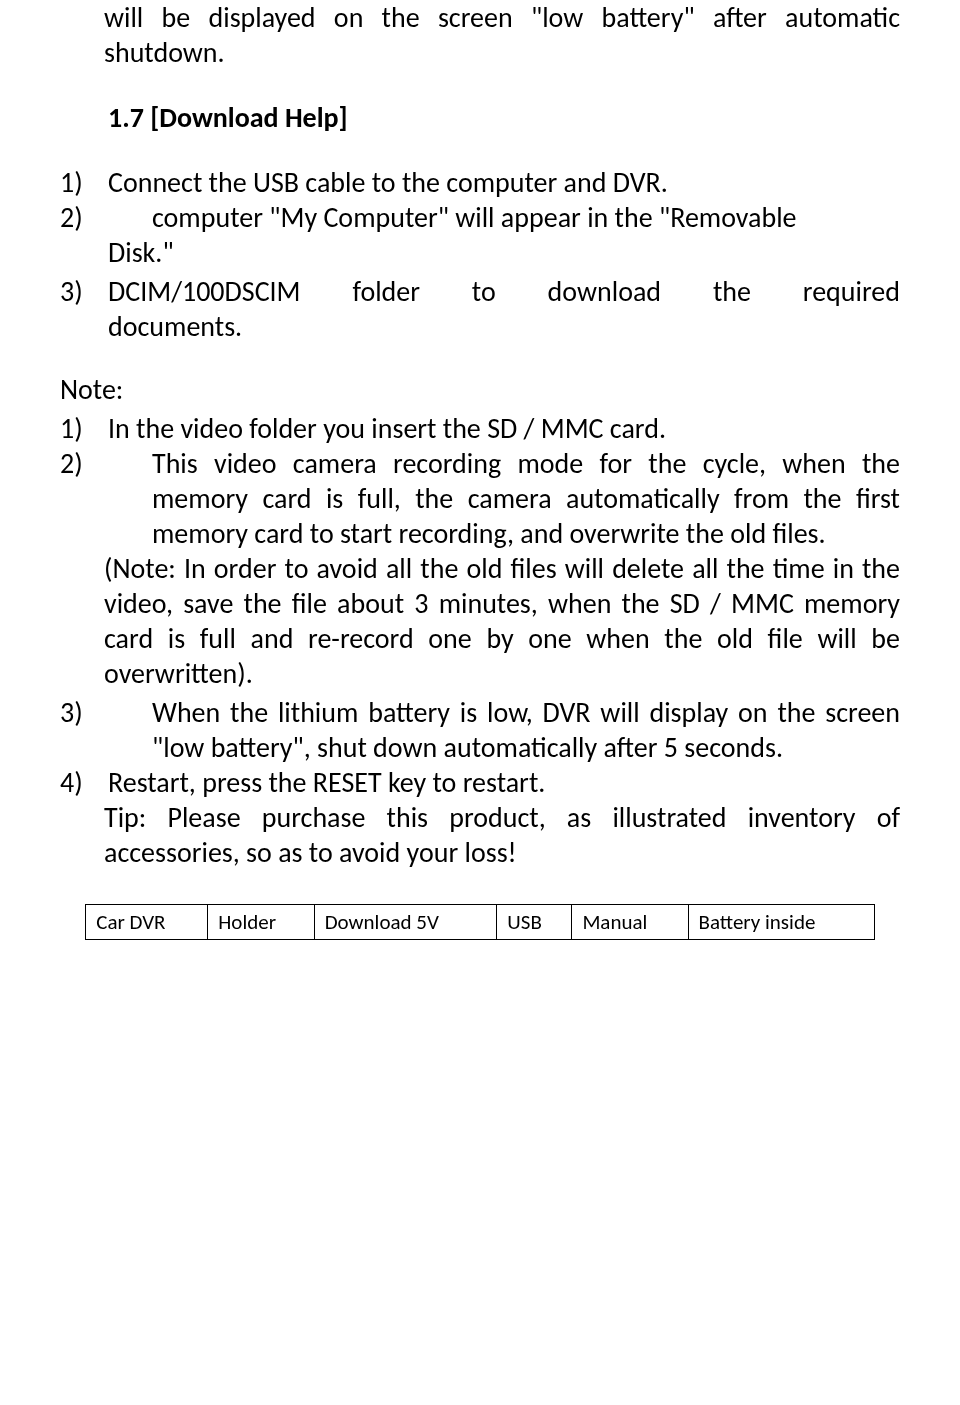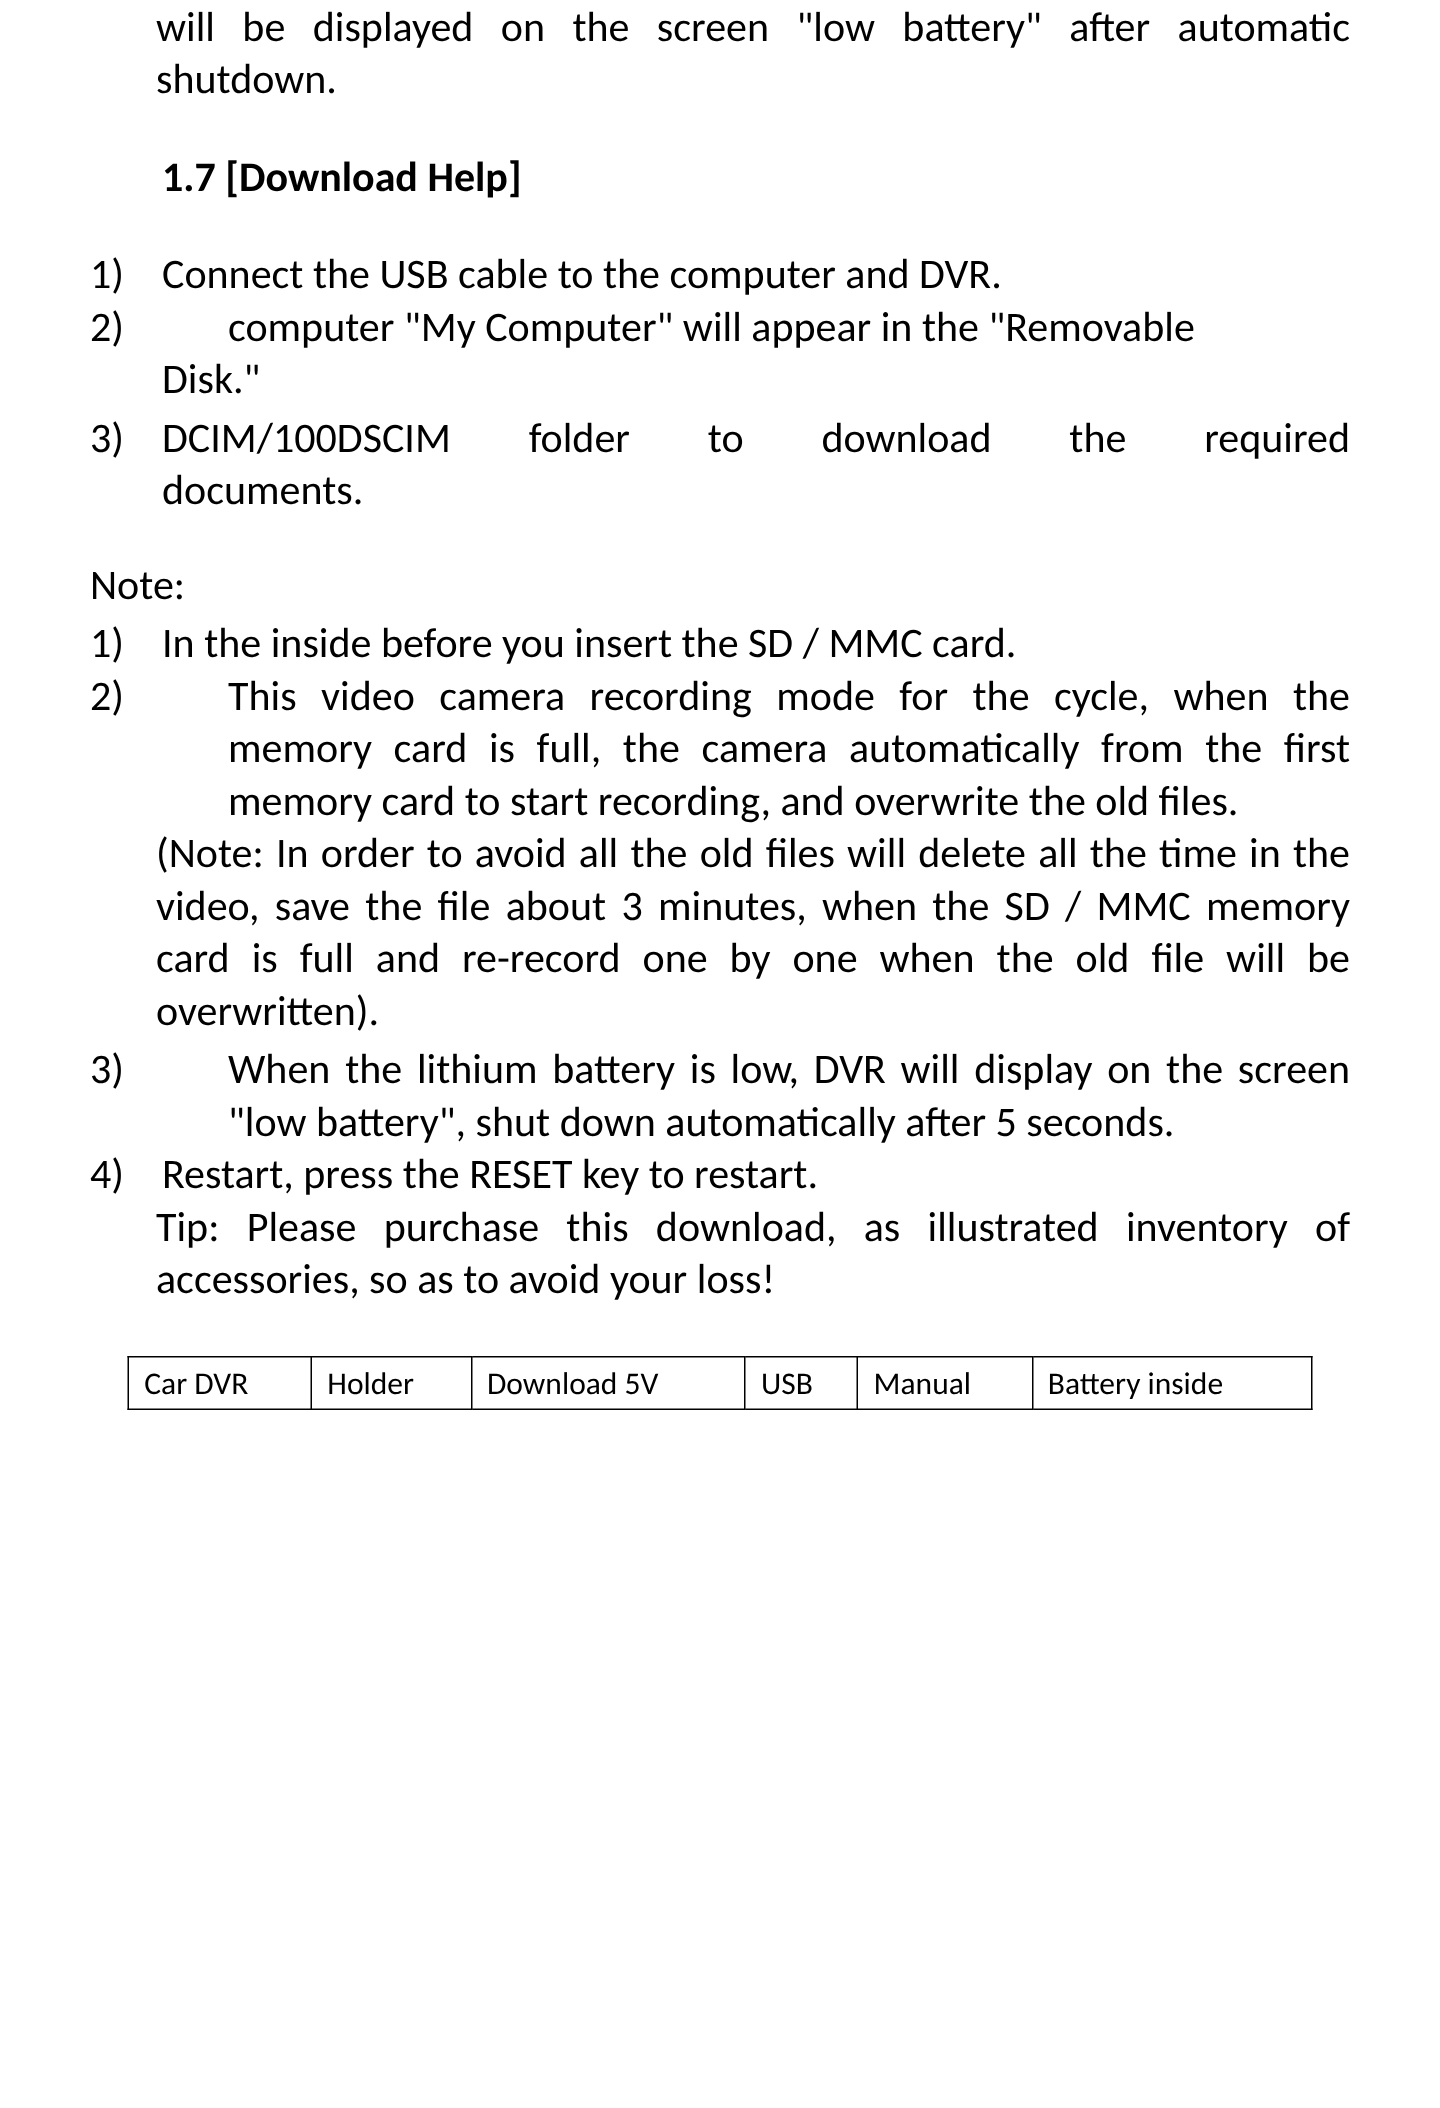--- a/index.html
+++ b/index.html
@@ -75,42 +75,42 @@
     <div class="txt j3">DCIM/100DSCIM folder to download the required</div>
   </div>
   <div class="indent-block p">documents.</div>
 
   <div class="spacer-sm"></div>
 
   <div class="p">Note:</div>
 
   <div class="num-row">
     <div class="num">1)</div>
-    <div class="txt">In the inside before you insert the SD / MMC card.</div>
+    <div class="txt">In the video folder you insert the SD / MMC card.</div>
   </div>
 
   <div class="num-row">
     <div class="num">2)</div>
     <div class="txt justify">This video camera recording mode for the cycle, when the memory card is full, the camera automatically from the first memory card to start recording, and overwrite the old files.</div>
   </div>
 
   <div class="p justify">(Note: In order to avoid all the old files will delete all the time in the video, save the file about 3 minutes, when the SD / MMC memory card is full and re-record one by one when the old file will be overwritten).</div>
 
   <div class="num-row">
     <div class="num">3)</div>
     <div class="txt justify">When the lithium battery is low, DVR will display on the screen "low battery", shut down automatically after 5 seconds.</div>
   </div>
 
   <div class="num-row">
     <div class="num">4)</div>
     <div class="txt">Restart, press the RESET key to restart.</div>
   </div>
 
 
-  <div class="p justify">Tip: Please purchase this download, as illustrated inventory of accessories, so as to avoid your loss!</div>
+  <div class="p justify">Tip: Please purchase this product, as illustrated inventory of accessories, so as to avoid your loss!</div>
 
   <div class="spacer-md"></div>
 
   <table class="acc">
     <tbody>
         <tr>
       <td>Car DVR</td>
       <td>Holder</td>
       <td>Download 5V</td>
       <td>USB</td>

